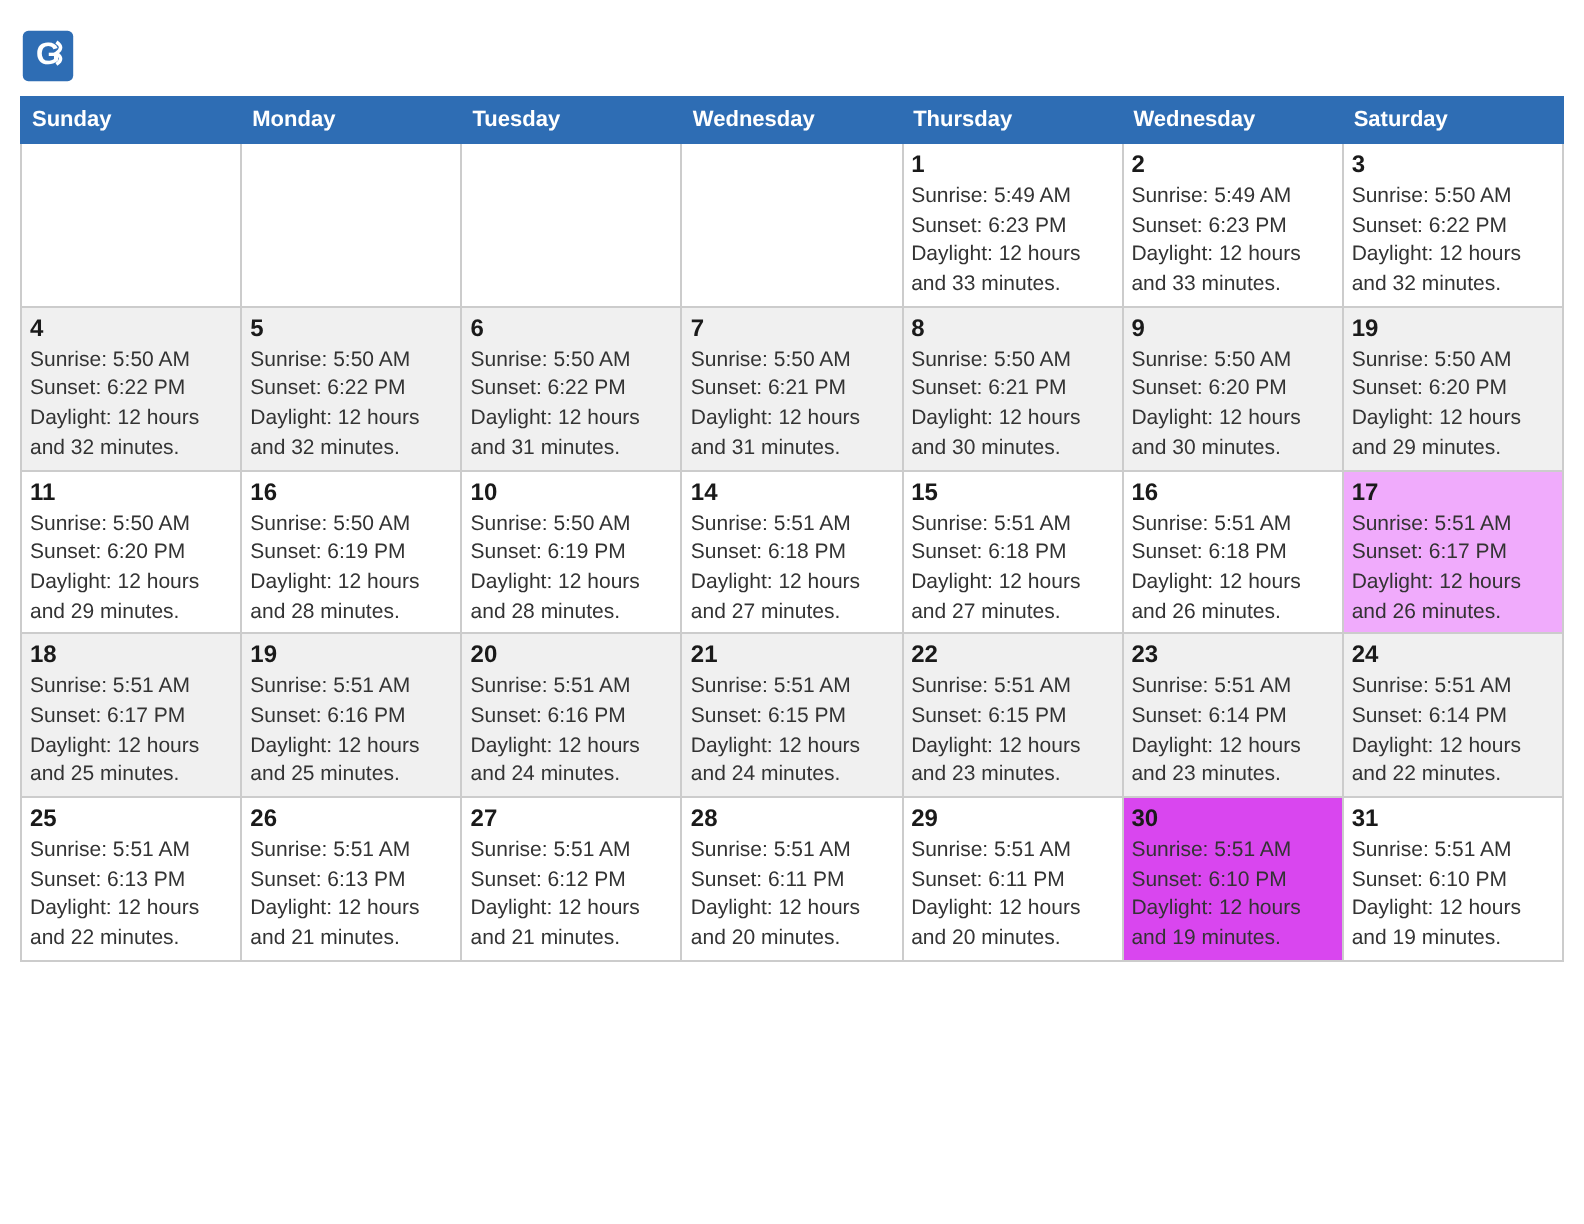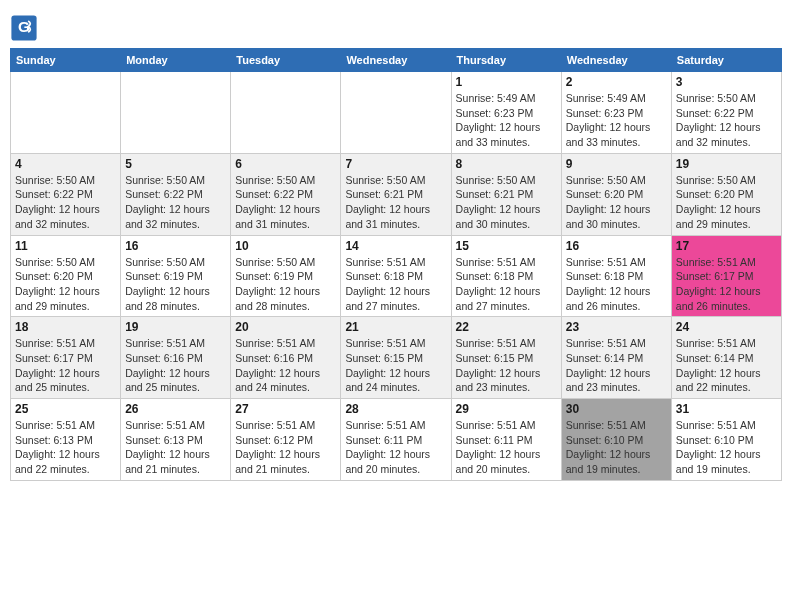--- a/index.html
+++ b/index.html
@@ -240,21 +240,21 @@
 Daylight: 12 hours
 and 27 minutes.</div>
         </td>
         <td style="background-color: rgb(255, 255, 255);">
           <span class="day-number">16</span>
           <div class="day-info" style="white-space: pre-line;">Sunrise: 5:51 AM
 Sunset: 6:18 PM
 Daylight: 12 hours
 and 26 minutes.</div>
         </td>
-        <td style="background-color: #ec4899;">
+        <td style="background-color: #f0abfc;">
           <span class="day-number">17</span>
           <div class="day-info" style="white-space: pre-line;">Sunrise: 5:51 AM
 Sunset: 6:17 PM
 Daylight: 12 hours
 and 26 minutes.</div>
         </td>
       </tr>
       <tr>
         <td style="background-color: rgb(240, 240, 240);">
           <span class="day-number">18</span>
@@ -335,21 +335,21 @@
 Daylight: 12 hours
 and 20 minutes.</div>
         </td>
         <td style="background-color: rgb(255, 255, 255);">
           <span class="day-number">29</span>
           <div class="day-info" style="white-space: pre-line;">Sunrise: 5:51 AM
 Sunset: 6:11 PM
 Daylight: 12 hours
 and 20 minutes.</div>
         </td>
-        <td style="background-color: #a3a3a3;">
+        <td style="background-color: #d946ef;">
           <span class="day-number">30</span>
           <div class="day-info" style="white-space: pre-line;">Sunrise: 5:51 AM
 Sunset: 6:10 PM
 Daylight: 12 hours
 and 19 minutes.</div>
         </td>
         <td style="background-color: rgb(255, 255, 255);">
           <span class="day-number">31</span>
           <div class="day-info" style="white-space: pre-line;">Sunrise: 5:51 AM
 Sunset: 6:10 PM

